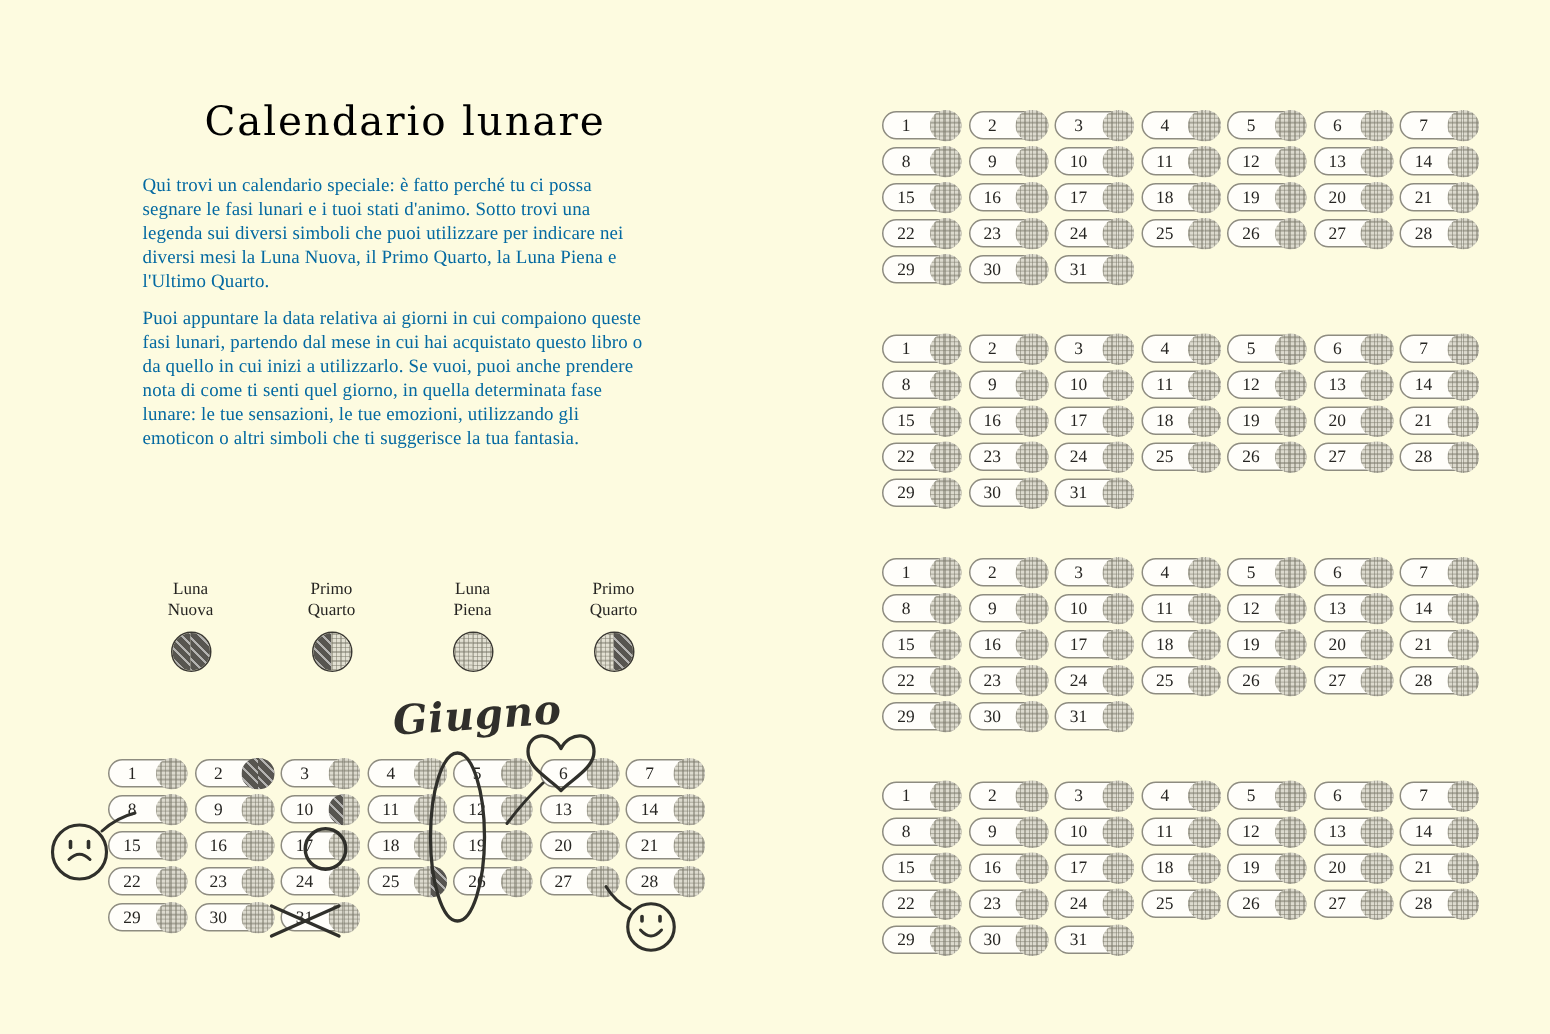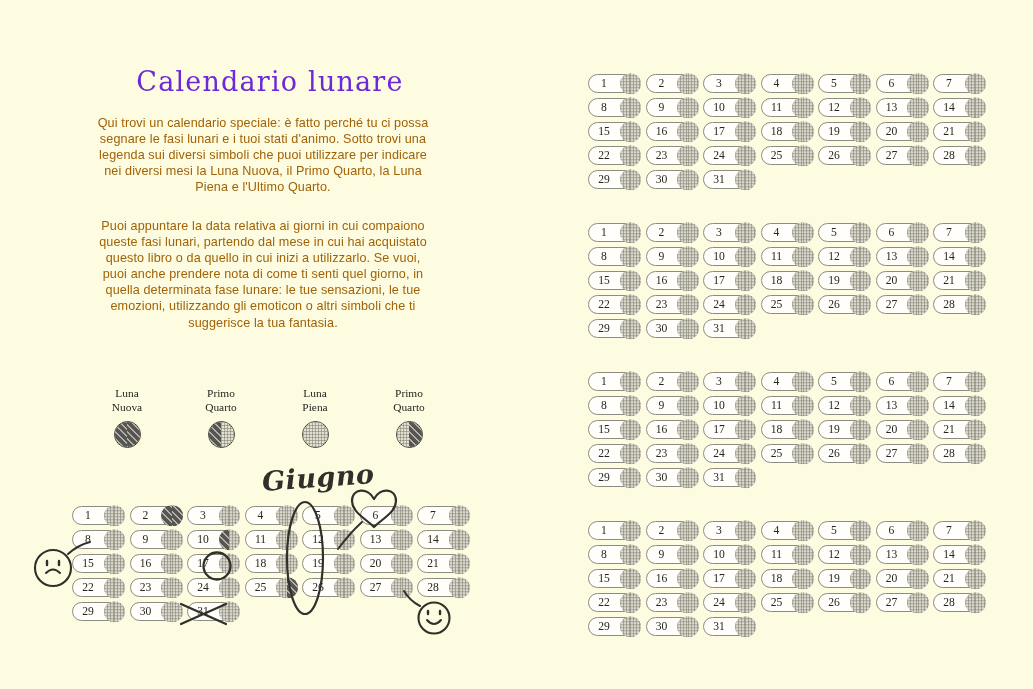--- a/index.html
+++ b/index.html
@@ -26,36 +26,36 @@
   .page-title {
     position: absolute;
     left: 95px;
     top: 66px;
     width: 350px;
     text-align: center;
     font-family: "DejaVu Serif", serif;
     font-weight: 400;
     font-size: 27px;
     letter-spacing: 1.2px;
-    color: #6d28d9;
+    color: #000000;
   }
 
   .body-copy {
     position: absolute;
     left: 95px;
     width: 336px;
-    font-family: Liberation Sans, sans-serif;
+    font-family: Liberation Serif, serif;
     font-size: 12.6px;
     line-height: 16.1px;
     letter-spacing: 0.12px;
-    color: #a16207;
-    text-align: center;
+    color: #0369a1;
+    text-align: left;
   }
   .body-copy.p1 { top: 115px; }
-  .body-copy.p2 { top: 218px; }
+  .body-copy.p2 { top: 204px; }
   .body-copy.p3 { top: 297px; }
 
   
   .legend {
     position: absolute;
     left: 88px;
     top: 386px;
     width: 360px;
     display: flex;
     gap: 16px;

